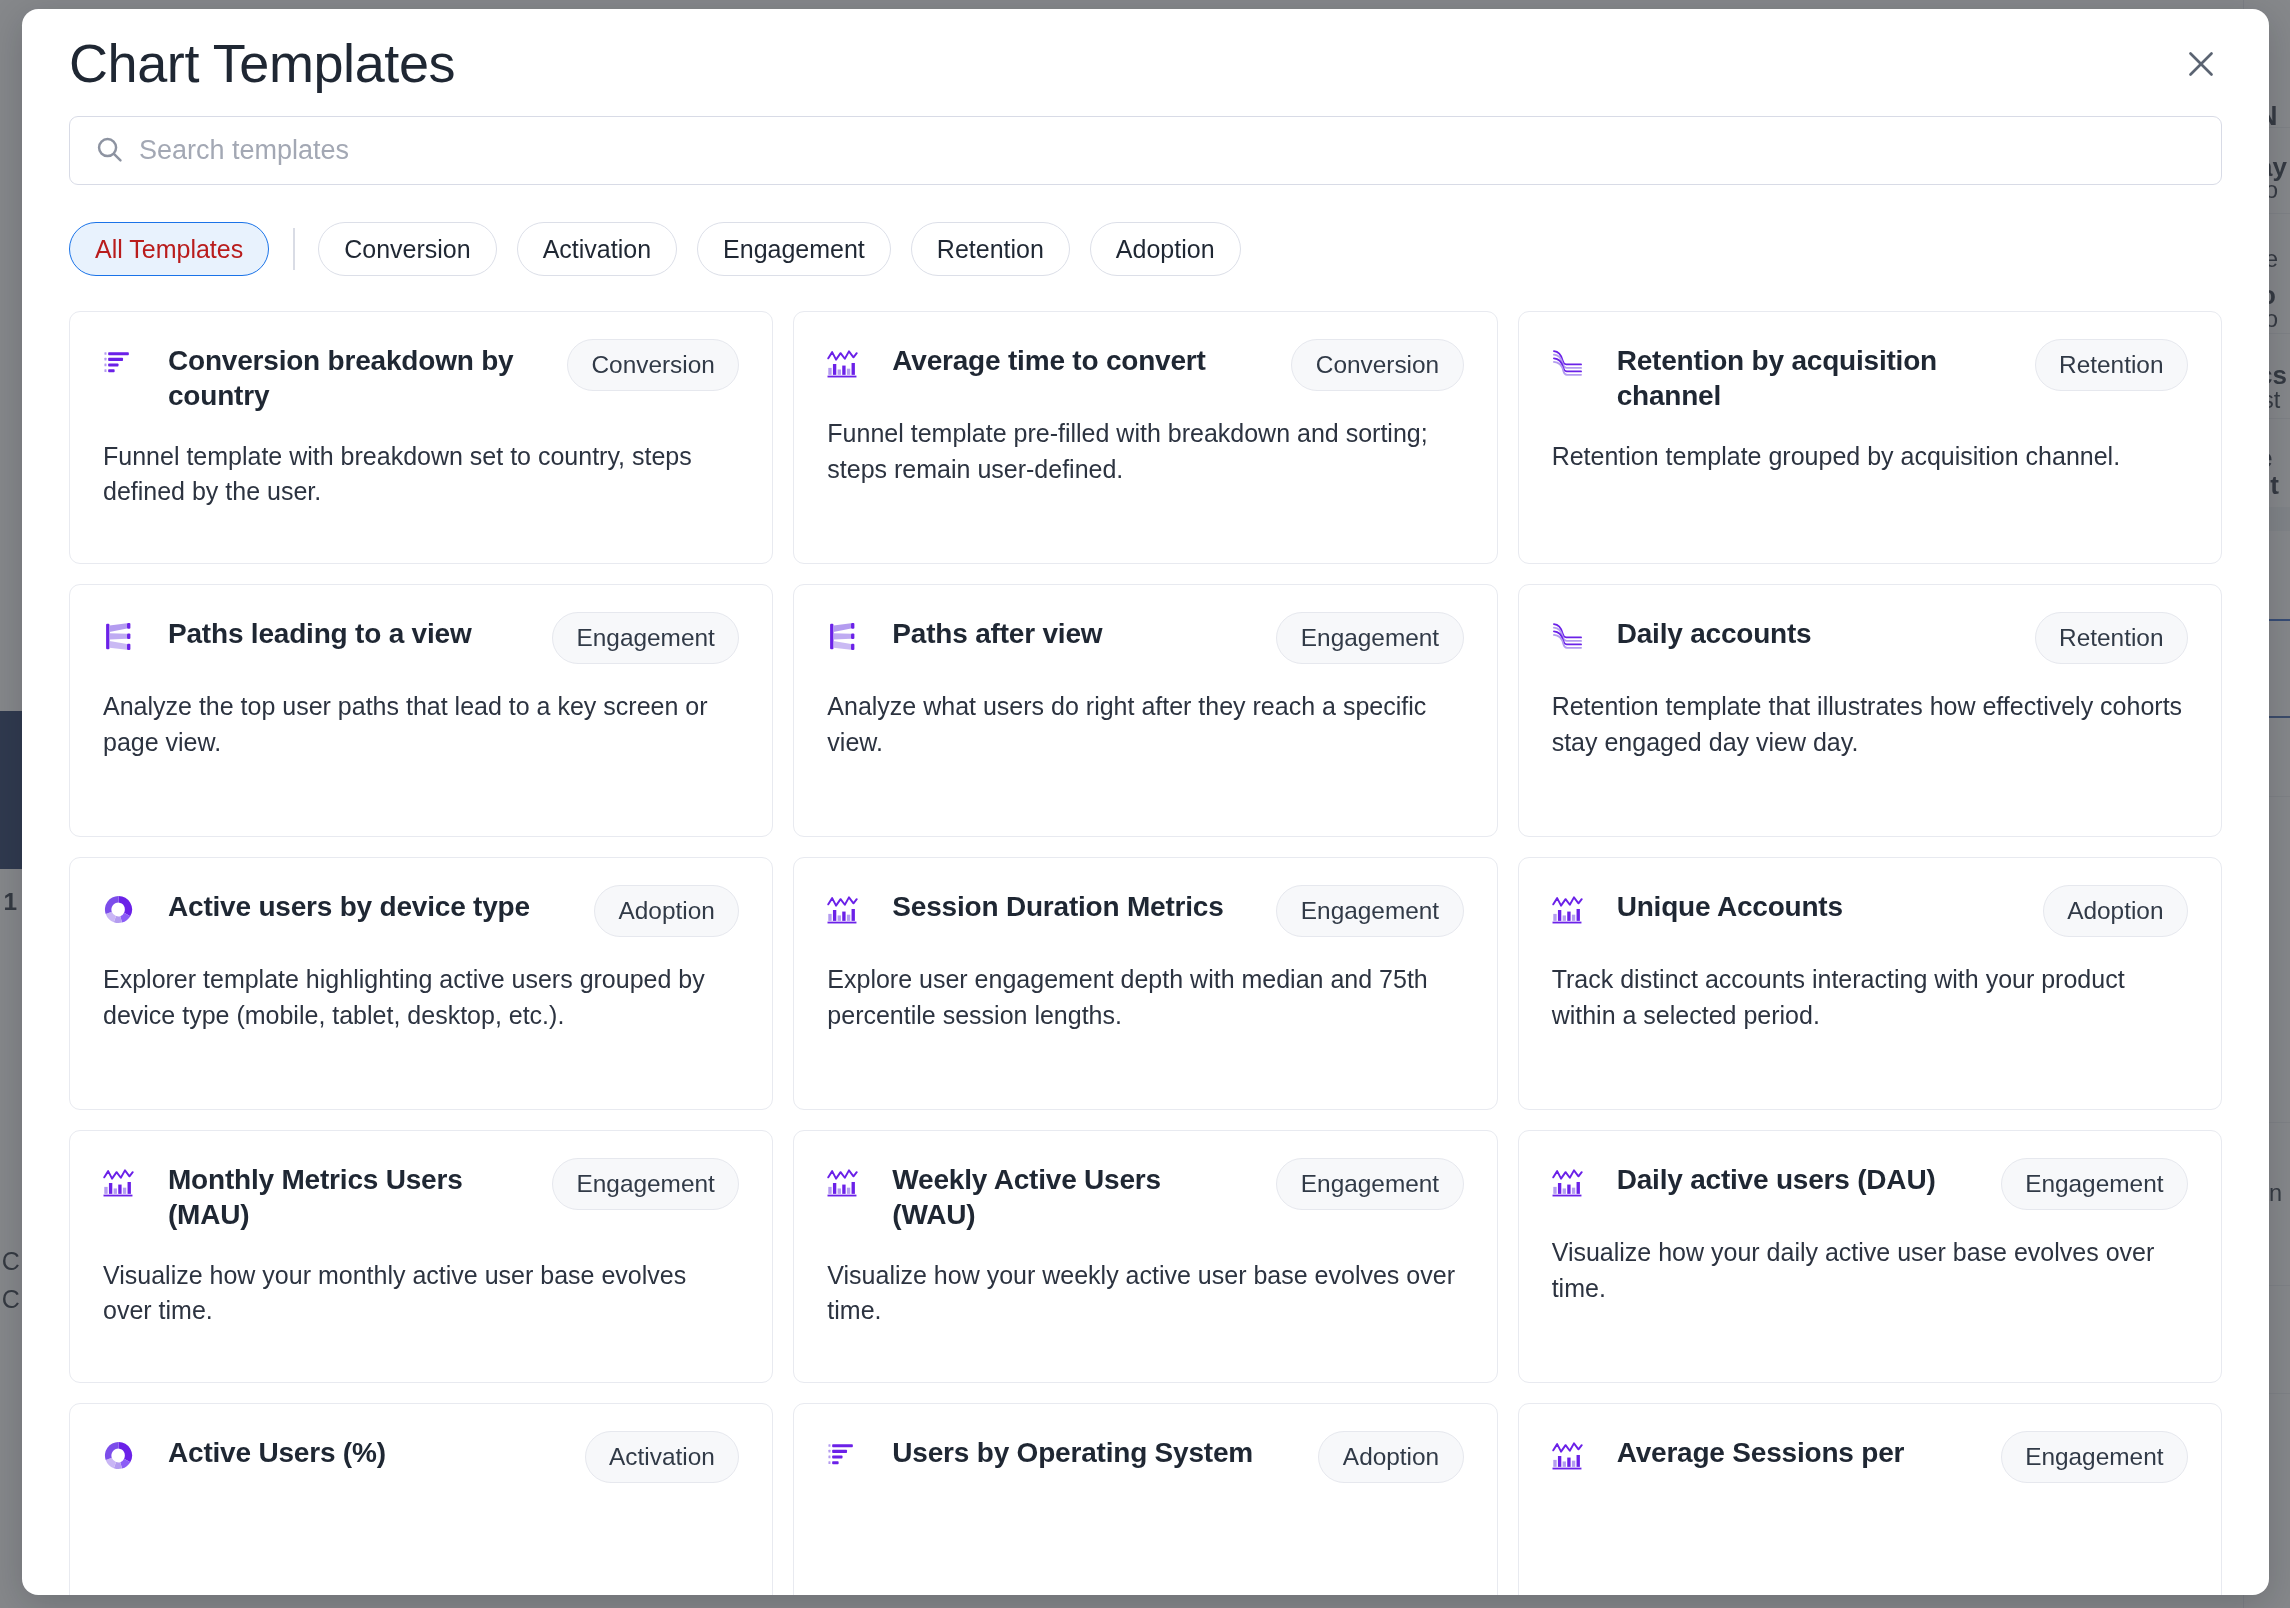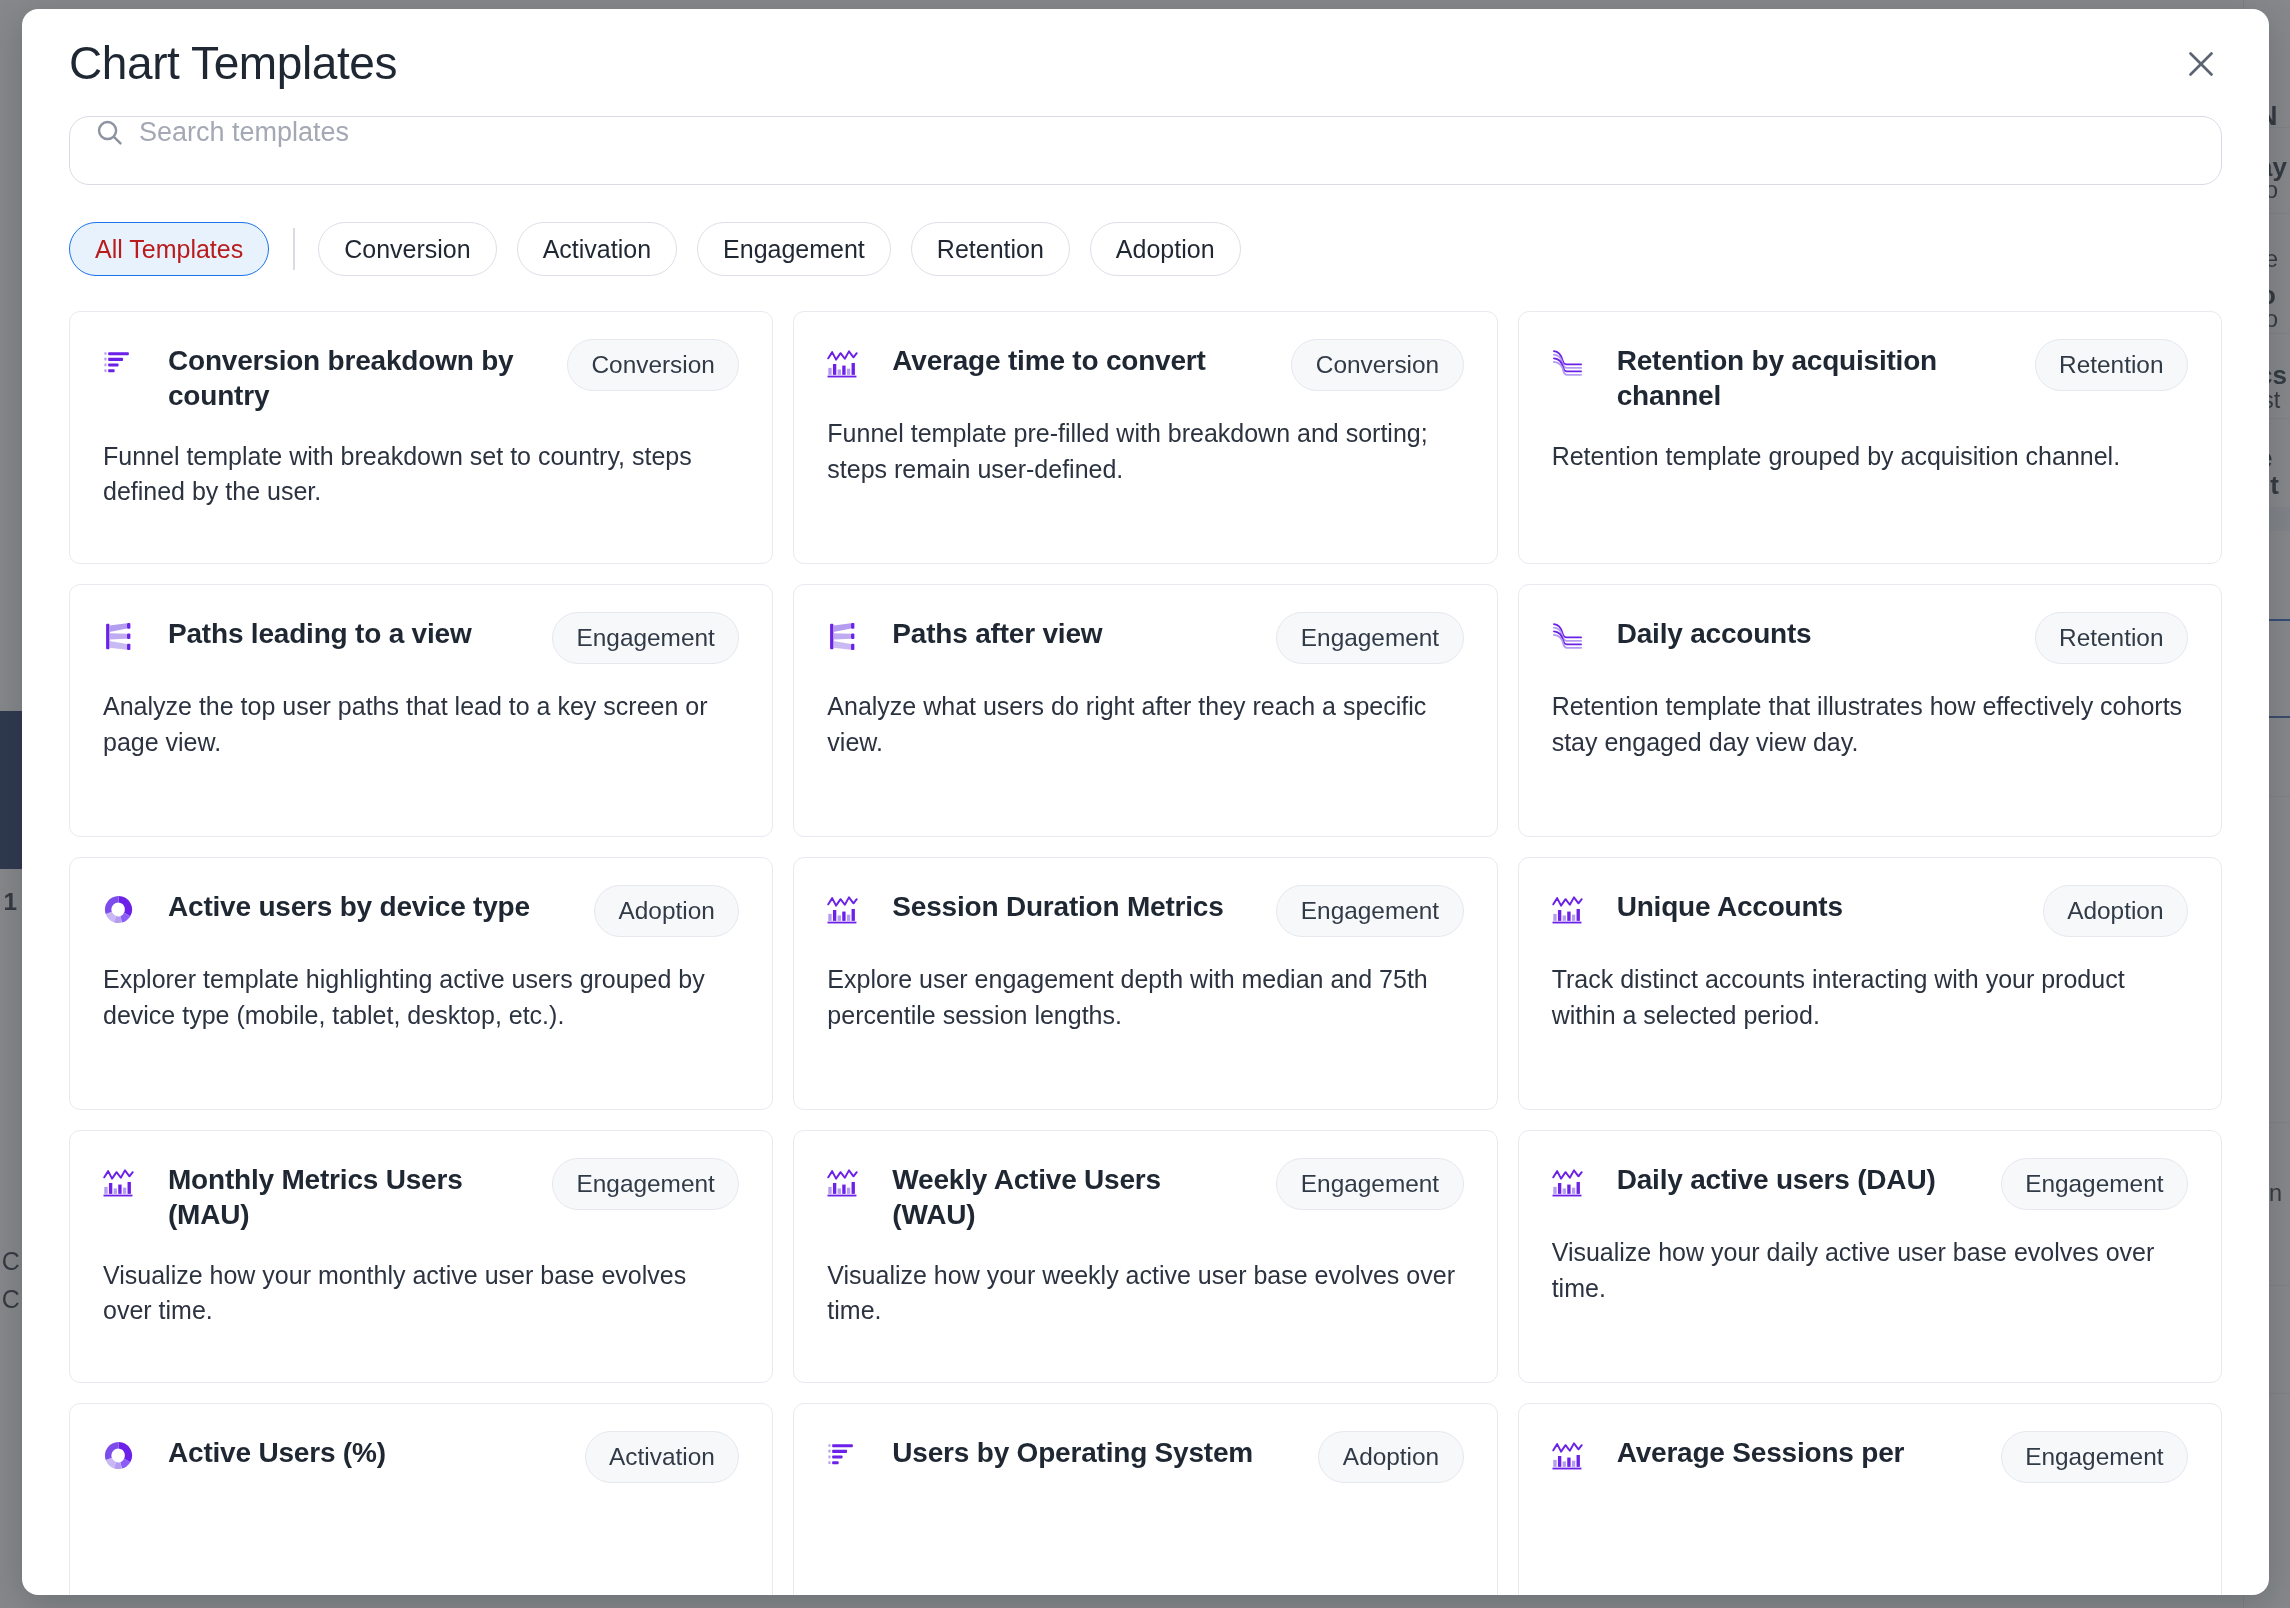--- a/index.html
+++ b/index.html
@@ -61,21 +61,21 @@
     overflow: hidden;
   }
 
   .modal-header {
     position: relative;
     height: 107px;
     padding: 0 47px;
     display: flex; align-items: center;
   }
   .modal-title {
-    font-size: 46px;
+    font-size: 54px;
     font-weight: 400;
     color: #1f2733;
     letter-spacing: -0.4px;
   }
   .close-btn {
     position: absolute;
     right: 40px; top: 27px;
     width: 56px; height: 56px;
     display: flex; align-items: center; justify-content: center;
     border: none; background: transparent; cursor: pointer;
@@ -91,23 +91,23 @@
 
   
   .search-wrap {
     position: relative;
     height: 69px;
     margin-bottom: 36px;
   }
   .search-box {
     width: 100%; height: 69px;
     border: 0.9px solid #d8dbe6;
-    border-radius: 20px;
+    border-radius: 9px;
     background: #fff;
-    display: flex; align-items: flex-start;
+    display: flex; align-items: center;
     padding: 0 23.5px;
   }
   .search-icon { flex: 0 0 auto; margin-right: 14.5px; }
   .search-input {
     border: none; outline: none;
     flex: 1 1 auto;
     font-family: "Liberation Sans", sans-serif;
     font-size: 27px;
     color: #2c3340;
     background: transparent;

